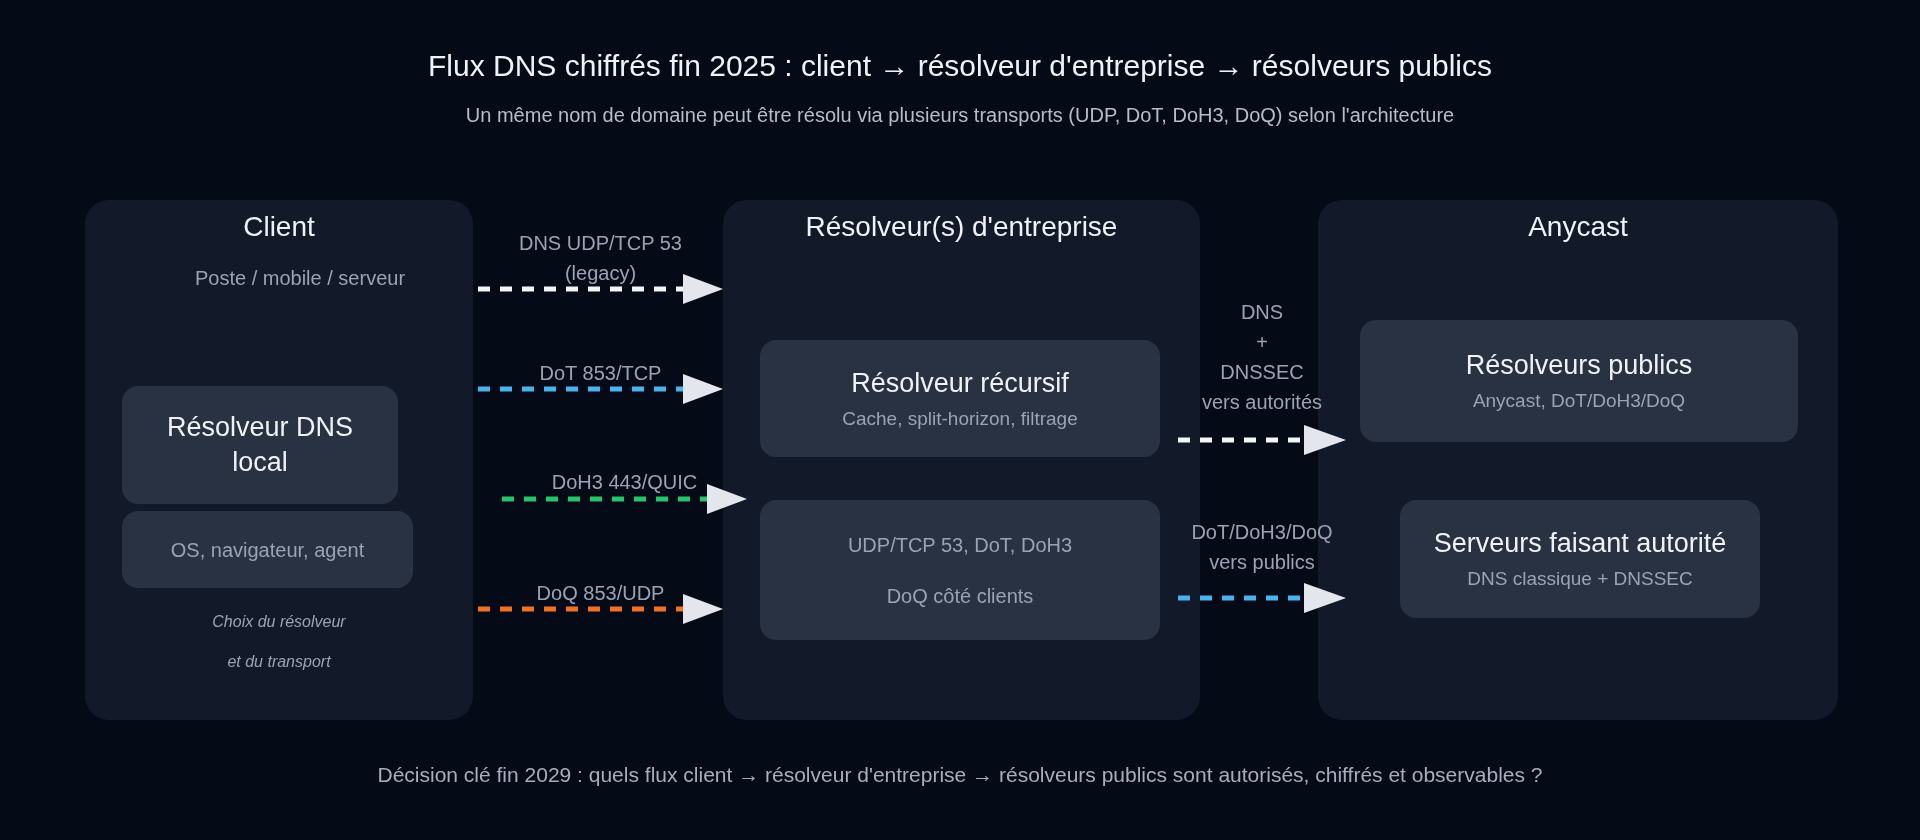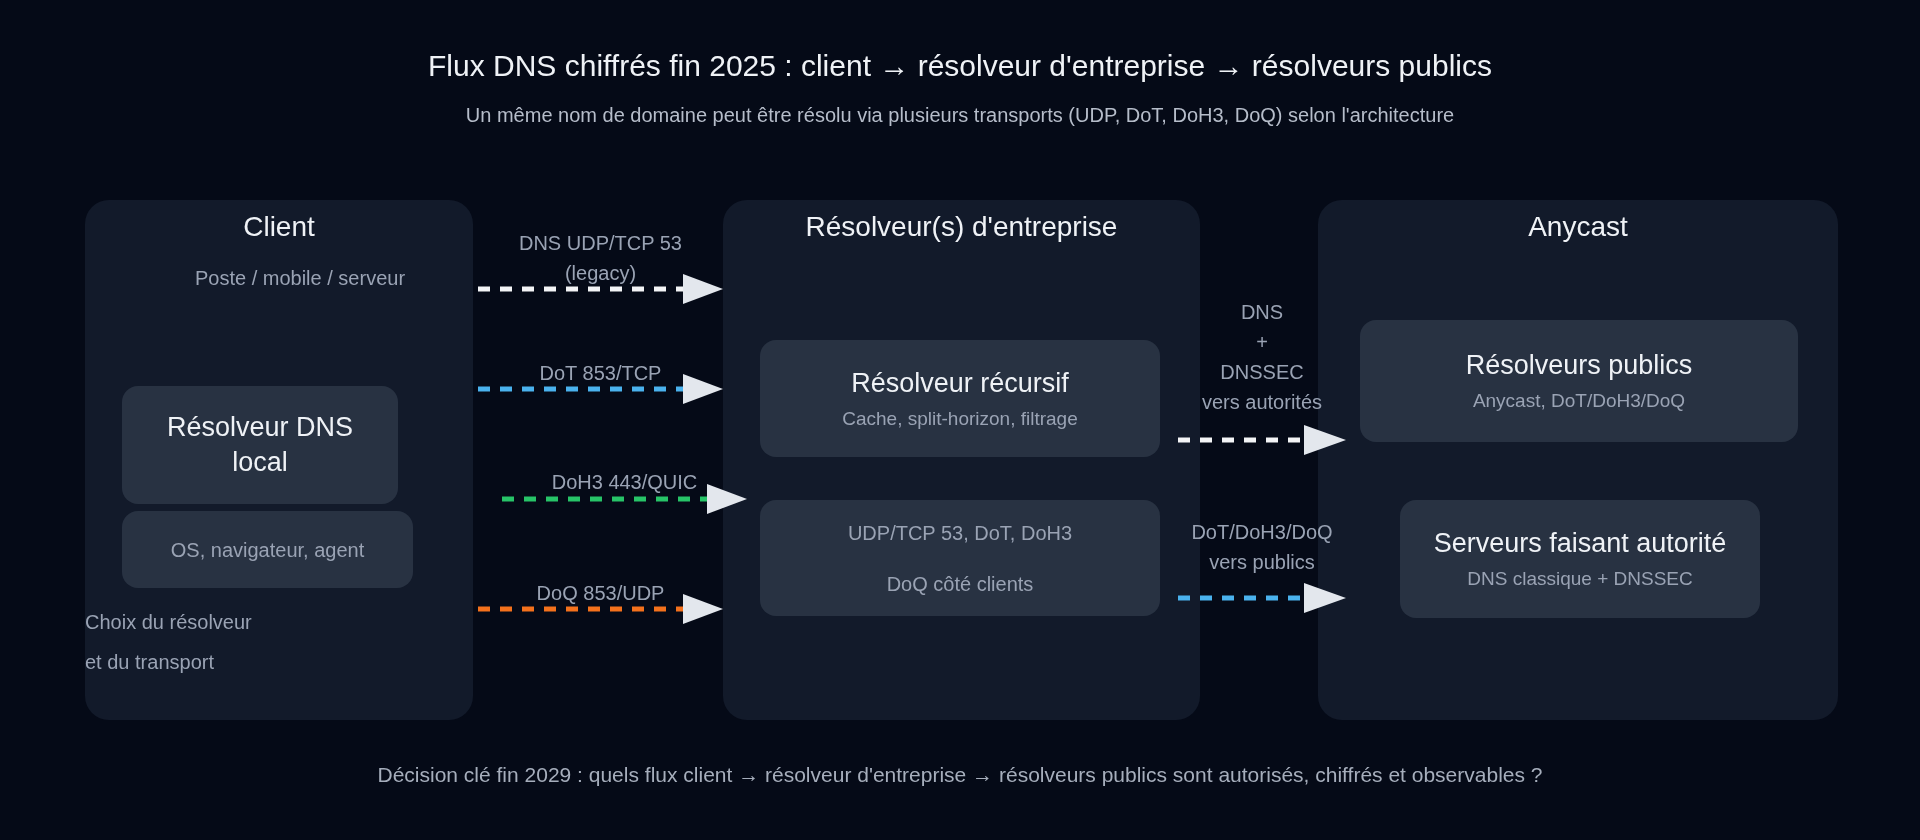--- a/index.html
+++ b/index.html
@@ -34,25 +34,25 @@
 
   .card{position:absolute;background:var(--card);border-radius:16px;
     display:flex;flex-direction:column;justify-content:center;align-items:center;
     text-align:center;}
   .card-title{font-size:27px;line-height:35px;color:var(--title-text);}
   .card-sub{font-size:19px;line-height:26px;color:var(--muted-text);margin-top:5px;}
   .card-muted{font-size:20px;line-height:40px;color:var(--muted-text);}
 
   #client-card-local{left:37px;top:140px;width:276px;height:118px;margin-top:46px;}
   #client-card-os{left:37px;top:311px;width:291px;height:77px;}
-  .panel-footnote{position:absolute;top:402px;left:0;right:0;
-    font-size:20px;line-height:40px;color:var(--muted-text);}
+  .panel-footnote{position:absolute;top:402px;left:0;right:0;text-align:center;
+    font-size:16px;line-height:40px;color:var(--muted-text);font-style:italic;}
 
   #ent-card-recursive{left:37px;top:140px;width:400px;height:117px;}
-  #ent-card-listen{left:37px;top:300px;width:400px;height:116px;gap:11px;}
+  #ent-card-listen{left:37px;top:300px;width:400px;height:140px;gap:11px;}
 
   #inet-card-public{left:42px;top:120px;width:438px;height:122px;}
   #inet-card-auth{left:82px;top:300px;width:360px;height:118px;}
 
   .flow{position:absolute;text-align:center;color:var(--muted-text);font-size:20px;}
   .flow-label{line-height:30px;}
   .flow svg{position:absolute;left:0;display:block;}
   .dash{stroke-width:5;stroke-dasharray:12 10;fill:none;}
   .dash-white{stroke:var(--flow-white);}
   .dash-blue{stroke:var(--flow-blue);}

